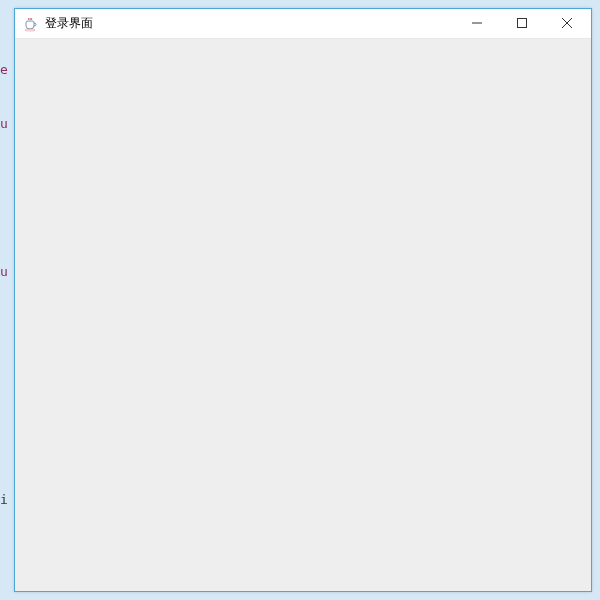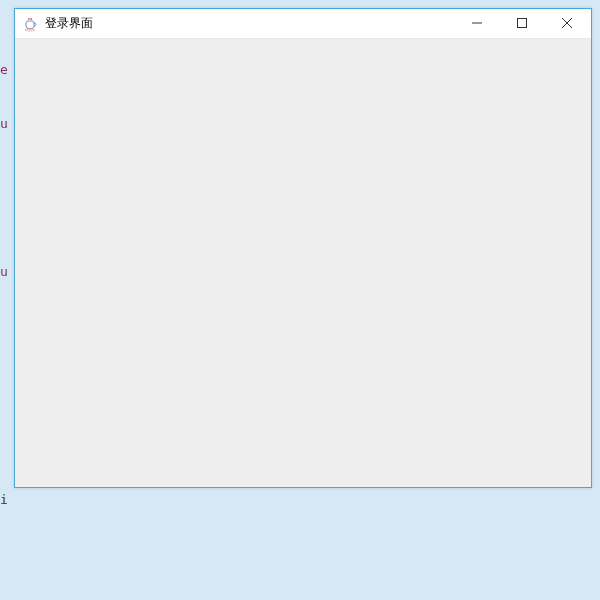--- a/index.html
+++ b/index.html
@@ -20,21 +20,21 @@
       position: absolute;
       color: #8b2e5f;
       font-size: 13px;
       font-family: monospace;
     }
     .window {
       position: absolute;
       left: 14px;
       top: 8px;
       width: 578px;
-      height: 480px;
+      height: 584px;
       background: #3b82f6;
       border: 1px solid #4aa8d8;
       box-shadow: 0 0 3px rgba(0,0,0,0.15);
     }
     .titlebar {
       height: 30px;
       background: #ffffff;
       border-bottom: 1px solid #e8e8e8;
       display: flex;
       align-items: center;

